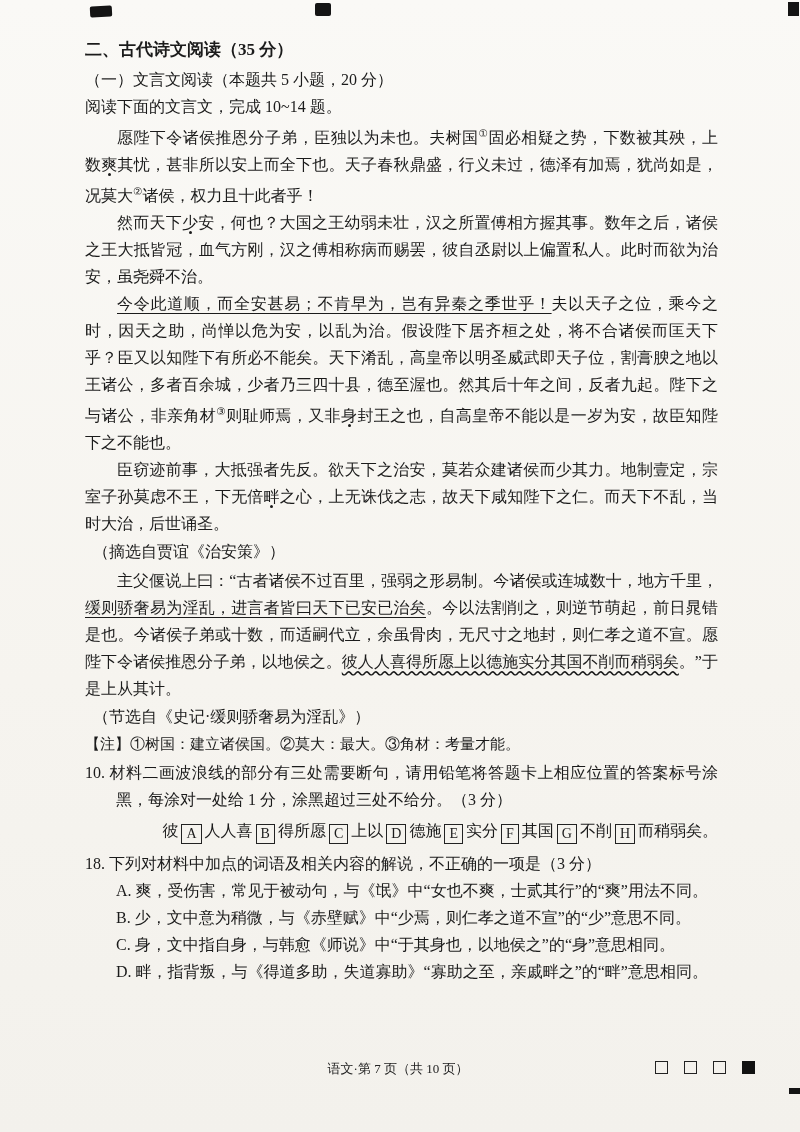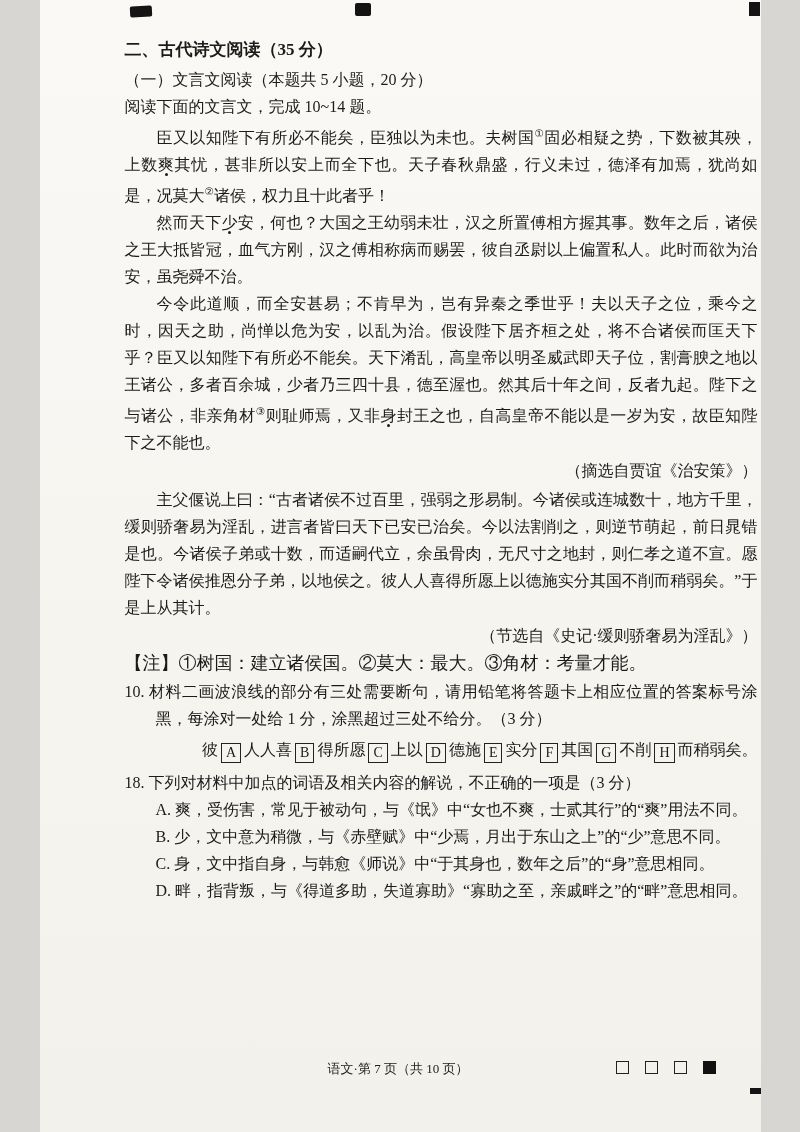--- a/index.html
+++ b/index.html
@@ -4,21 +4,21 @@
 <style>
   * { box-sizing: border-box; }
   html, body { margin: 0; padding: 0; }
   body {
     background: #d8d6d2;
     display: flex;
     justify-content: center;
     font-family: "Liberation Serif", "DejaVu Serif", serif;
   }
   .page {
-    width: 721px;
+    width: 800px;
     height: 1132px;
     position: relative;
     background: linear-gradient(180deg, #faf9f6 0%, #f6f4ef 60%, #f3f1ec 100%);
     color: #1b1b1b;
     overflow: hidden;
   }
   .scan-mark { position: absolute; background: #141414; }
   .m1 { left: 90px;  top: 6px; width: 22px; height: 11px; border-radius: 2px; transform: rotate(-3deg); }
   .m2 { left: 315px; top: 3px; width: 16px; height: 13px; border-radius: 2px; }
   .m3 { right: 1px;  top: 2px; width: 11px; height: 14px; }
@@ -26,39 +26,39 @@
 
   .content {
     position: absolute;
     top: 36px; left: 85px; width: 633px;
     font-size: 16px;
     line-height: 27px;
     text-align: justify;
   }
   .h1 { font-weight: 700; font-size: 17px; margin-bottom: 3px; }
   .para { margin: 0; text-indent: 2em; }
-  .source { text-align: right; margin: 1px 0 2px; }
-  .note { font-size: 18px; line-height: 23px; margin-top: 3px; text-align: left; }
+  .source { margin: 1px 8px 2px; }
+  .note { font-size: 15px; line-height: 23px; margin-top: 3px; text-align: left; }
   .question { padding-left: 31px; text-indent: -31px; margin-top: 3px; }
   .option   { padding-left: 31px; }
   .seg-line { padding-left: 31px; line-height: 32px; margin: 2px 0 2px; text-align: right; }
 
   .box-letter {
     display: inline-block;
     border: 1px solid #222;
     padding: 0 4px;
     margin: 0 3px;
     height: 20px;
     line-height: 18px;
     font-size: 14px;
     vertical-align: -2px;
   }
   .sup { font-size: 10.5px; vertical-align: 6px; }
-  .ul   { text-underline-offset: 4px; }
-  .wavy { text-decoration-style: wavy; text-underline-offset: 3px; }
+  .ul   { text-decoration: underline; text-underline-offset: 4px; }
+  .wavy { text-decoration: underline; text-decoration-style: wavy; text-underline-offset: 3px; }
   .dotchar { position: relative; }
   .dotchar::after {
     content: "";
     position: absolute;
     left: 50%; margin-left: -1.5px; bottom: -3px;
     width: 3px; height: 3px; border-radius: 50%;
     background: #1b1b1b;
   }
 
   .footer {
@@ -78,37 +78,38 @@
 <div class="page">
   <div class="scan-mark m1"></div>
   <div class="scan-mark m2"></div>
   <div class="scan-mark m3"></div>
 
   <div class="content">
     <div class="h1">二、古代诗文阅读（35 分）</div>
     <div>（一）文言文阅读（本题共 5 小题，20 分）</div>
     <div>阅读下面的文言文，完成 10~14 题。</div>
 
-    <p class="para"><span>臣又以知陛下有所必不能矣，臣独以为未也。夫树国</span><span class="sup">①</span><span>固必相疑之势，下数被其殃，上数</span><span class="dotchar">爽</span><span>其忧，甚非所以安上而全下也。天子春秋鼎盛，行义未过，德泽有加焉，犹尚如是，况莫大</span><span class="sup">②</span><span>诸侯，权力且十此者乎！</span></p>
+    <p class="para"><span>愿陛下令诸侯推恩分子弟，臣独以为未也。夫树国</span><span class="sup">①</span><span>固必相疑之势，下数被其殃，上数</span><span class="dotchar">爽</span><span>其忧，甚非所以安上而全下也。天子春秋鼎盛，行义未过，德泽有加焉，犹尚如是，况莫大</span><span class="sup">②</span><span>诸侯，权力且十此者乎！</span></p>
     <p class="para"><span>然而天下</span><span class="dotchar">少</span><span>安，何也？大国之王幼弱未壮，汉之所置傅相方握其事。数年之后，诸侯之王大抵皆冠，血气方刚，汉之傅相称病而赐罢，彼自丞尉以上偏置私人。此时而欲为治安，虽尧舜不治。</span></p>
     <p class="para"><span class="ul">今令此道顺，而全安甚易；不肯早为，岂有异秦之季世乎！</span><span>夫以天子之位，乘今之时，因天之助，尚惮以危为安，以乱为治。假设陛下居齐桓之处，将不合诸侯而匡天下乎？臣又以知陛下有所必不能矣。天下淆乱，高皇帝以明圣威武即天子位，割膏腴之地以王诸公，多者百余城，少者乃三四十县，德至渥也。然其后十年之间，反者九起。陛下之与诸公，非亲角材</span><span class="sup">③</span><span>则耻师焉，又非</span><span class="dotchar">身</span><span>封王之也，自高皇帝不能以是一岁为安，故臣知陛下之不能也。</span></p>
+    <p class="para"><span>臣窃迹前事，大抵强者先反。欲天下之治安，莫若众建诸侯而少其力。地制壹定，宗室子孙莫虑不王，下无倍</span><span class="dotchar">畔</span><span>之心，上无诛伐之志，故天下咸知陛下之仁。而天下不乱，当时大治，后世诵圣。</span></p>
     <div class="source">（摘选自贾谊《治安策》）</div>
 
     <p class="para"><span>主父偃说上曰：“古者诸侯不过百里，强弱之形易制。今诸侯或连城数十，地方千里，</span><span class="ul">缓则骄奢易为淫乱，进言者皆曰天下已安已治矣</span><span>。今以法割削之，则逆节萌起，前日晁错是也。今诸侯子弟或十数，而适嗣代立，余虽骨肉，无尺寸之地封，则仁孝之道不宣。愿陛下令诸侯推恩分子弟，以地侯之。</span><span class="wavy">彼人人喜得所愿上以德施实分其国不削而稍弱矣</span><span>。”于是上从其计。</span></p>
     <div class="source">（节选自《史记·缓则骄奢易为淫乱》）</div>
 
     <div class="note">【注】①树国：建立诸侯国。②莫大：最大。③角材：考量才能。</div>
 
     <div class="question">10. 材料二画波浪线的部分有三处需要断句，请用铅笔将答题卡上相应位置的答案标号涂黑，每涂对一处给 1 分，涂黑超过三处不给分。（3 分）</div>
     <div class="seg-line"><span>彼</span><span class="box-letter">A</span><span>人人喜</span><span class="box-letter">B</span><span>得所愿</span><span class="box-letter">C</span><span>上以</span><span class="box-letter">D</span><span>德施</span><span class="box-letter">E</span><span>实分</span><span class="box-letter">F</span><span>其国</span><span class="box-letter">G</span><span>不削</span><span class="box-letter">H</span><span>而稍弱矣。</span></div>
 
     <div class="question">18. 下列对材料中加点的词语及相关内容的解说，不正确的一项是（3 分）</div>
     <div class="option">A. 爽，受伤害，常见于被动句，与《氓》中“女也不爽，士贰其行”的“爽”用法不同。</div>
-    <div class="option">B. 少，文中意为稍微，与《赤壁赋》中“少焉，月出于东山之上”的“少”意思不同。</div>
-    <div class="option">C. 身，文中指自身，与韩愈《师说》中“于其身也，数年之后”的“身”意思相同。</div>
+    <div class="option">B. 少，文中意为稍微，与《赤壁赋》中“少焉，则仁孝之道不宣”的“少”意思不同。</div>
+    <div class="option">C. 身，文中指自身，与韩愈《师说》中“于其身也，以地侯之”的“身”意思相同。</div>
     <div class="option">D. 畔，指背叛，与《得道多助，失道寡助》“寡助之至，亲戚畔之”的“畔”意思相同。</div>
   </div>
 
   <div class="footer">
     <span>语文·第 7 页（共 10 页）</span>
   </div>
   <div class="omr">
       <span class="sq"></span>
       <span class="sq"></span>
       <span class="sq"></span>

